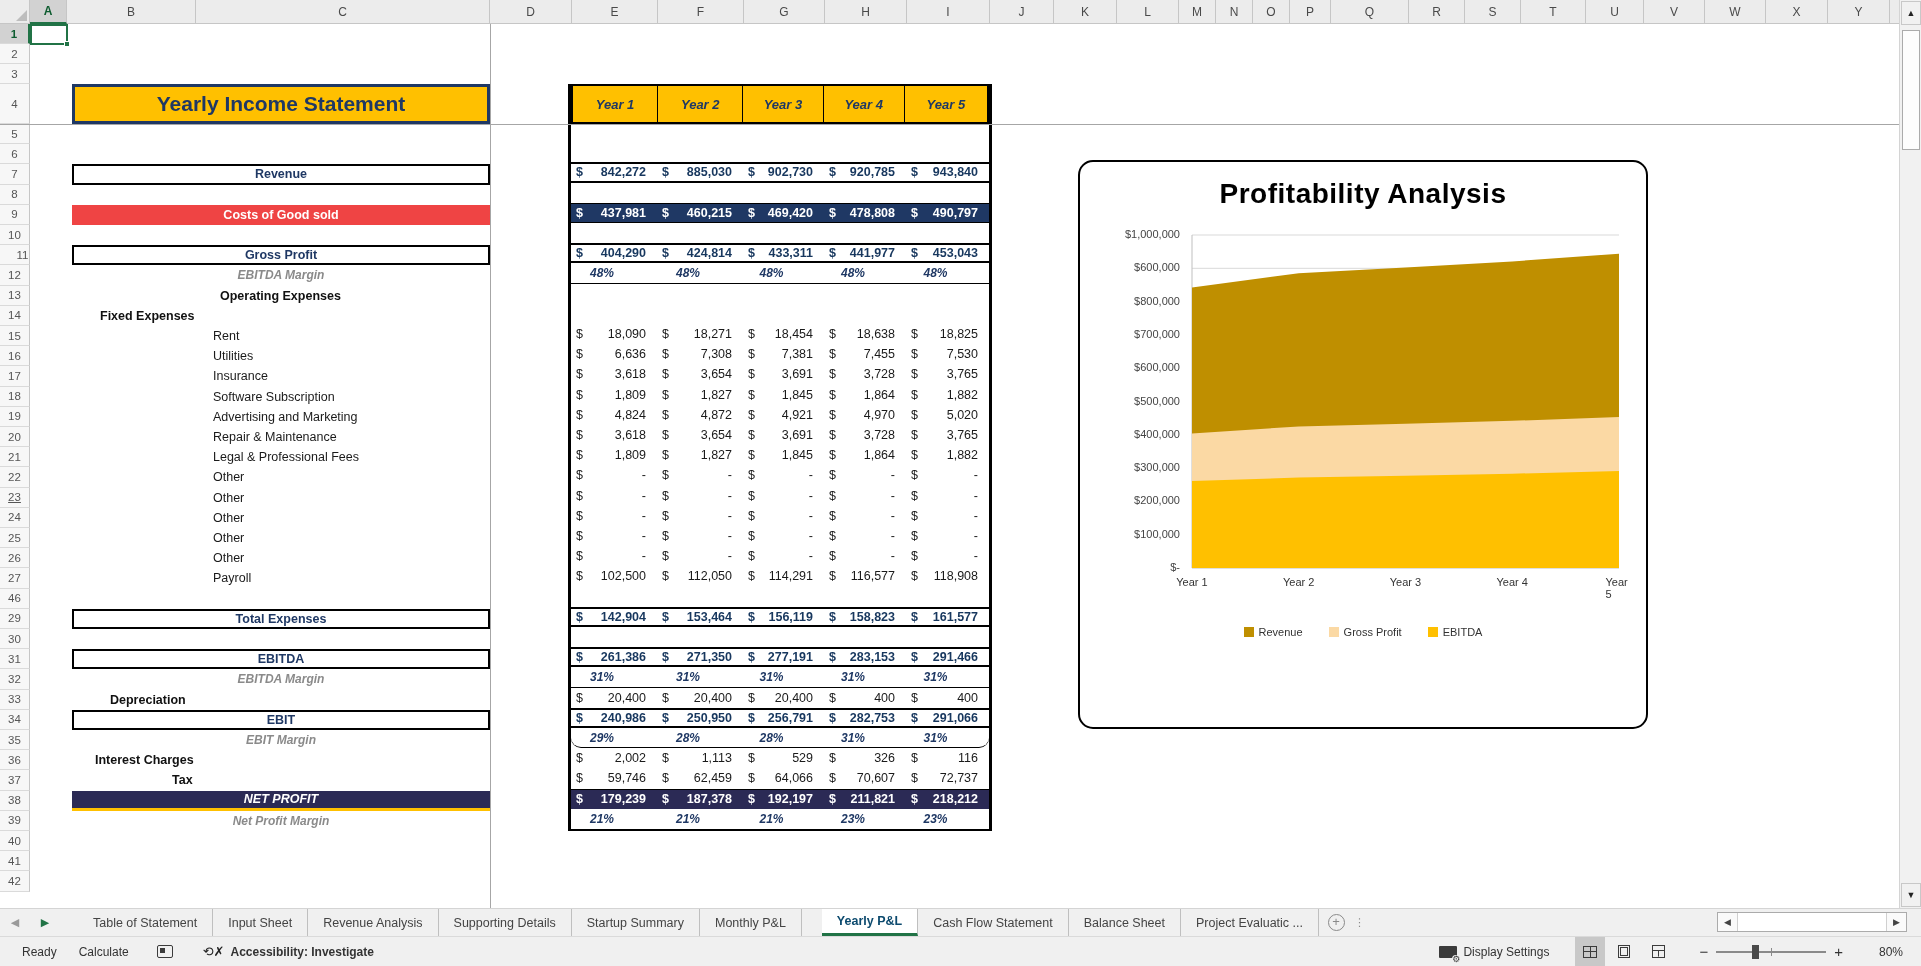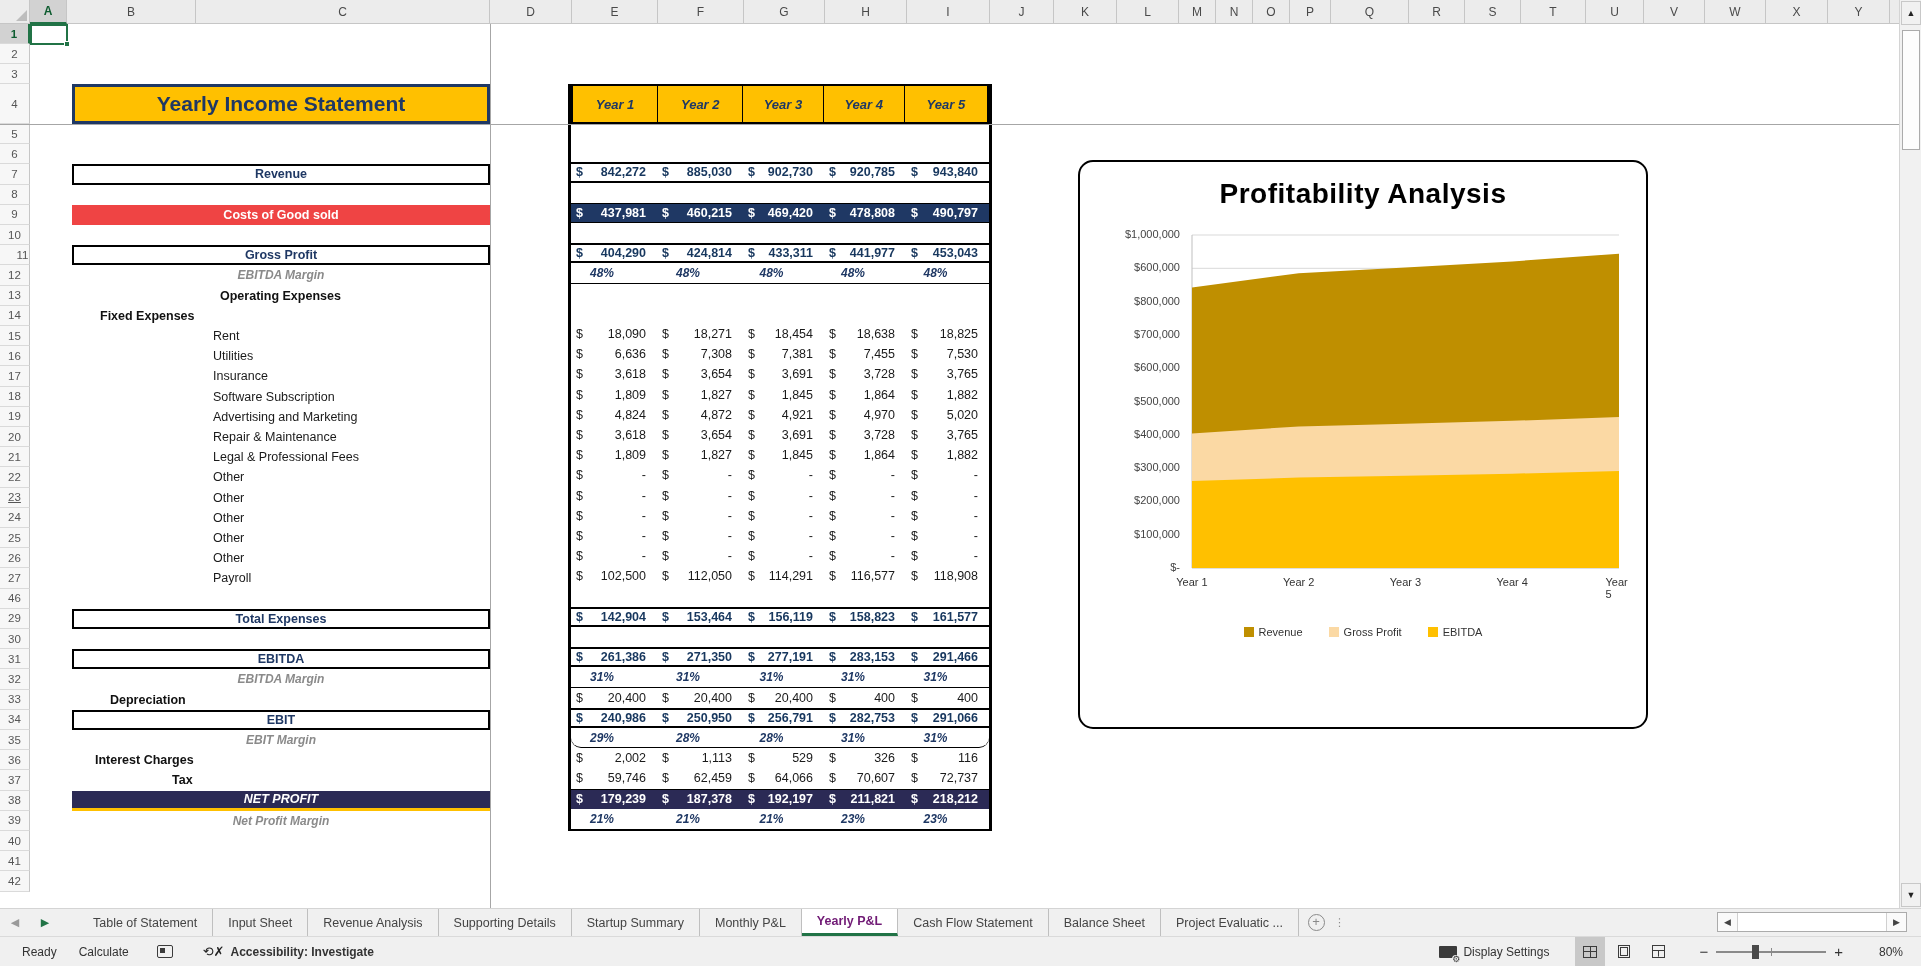--- a/index.html
+++ b/index.html
@@ -69,21 +69,21 @@
   #legend { position:absolute; left:0; top:464px; width:100%; display:flex; justify-content:center; gap:26px; }
   .leg-item { display:flex; align-items:center; gap:5px; font-size:11px; color:#333; }
   .leg-swatch { width:10px; height:10px; display:inline-block; }
 
   
   #tabbar { position:absolute; left:0; top:908px; width:1921px; height:28px; background:#F0F0F0; border-top:1px solid #D4D4D4; display:flex; align-items:stretch; z-index:6; }
   .tab-nav { width:30px; display:flex; align-items:center; justify-content:center; color:#9a9a9a; font-size:11px; }
   .tab-nav.active { color:#217346; }
   #tabs { display:flex; margin-left:18px; }
   .tab { padding:0 15px; display:flex; align-items:center; font-size:12.5px; color:#444; border-right:1px solid #BFBFBF; white-space:nowrap; }
-  .tab.active { background:#fff; color:#701a75; font-weight:bold; border-bottom:3px solid #217346; }
+  .tab.active { background:#fff; color:#0c4a6e; font-weight:bold; border-bottom:3px solid #217346;margin-left:20px; }
   .tab-plus { width:34px; display:flex; align-items:center; justify-content:center; }
   .tab-plus .circ { width:17px; height:17px; border:1.4px solid #8a8a8a; border-radius:50%; color:#8a8a8a; font-size:13px; line-height:14px; text-align:center; }
   .tab-dots { width:14px; display:flex; align-items:center; justify-content:center; color:#8a8a8a; font-size:11px; letter-spacing:1px; }
   #hscroll { position:absolute; right:14px; top:912px; width:190px; height:20px; display:flex; border:1px solid #ABABAB; background:#fff; z-index:7; }
   .hs-btn { width:20px; display:flex; align-items:center; justify-content:center; font-size:9px; color:#444; background:#FAFAFA; }
   .hs-btn.left { border-right:1px solid #D0D0D0; }
   .hs-btn.right { border-left:1px solid #D0D0D0; margin-left:auto; }
   #hs-thumb { width:90px; background:#fff; }
 
   

